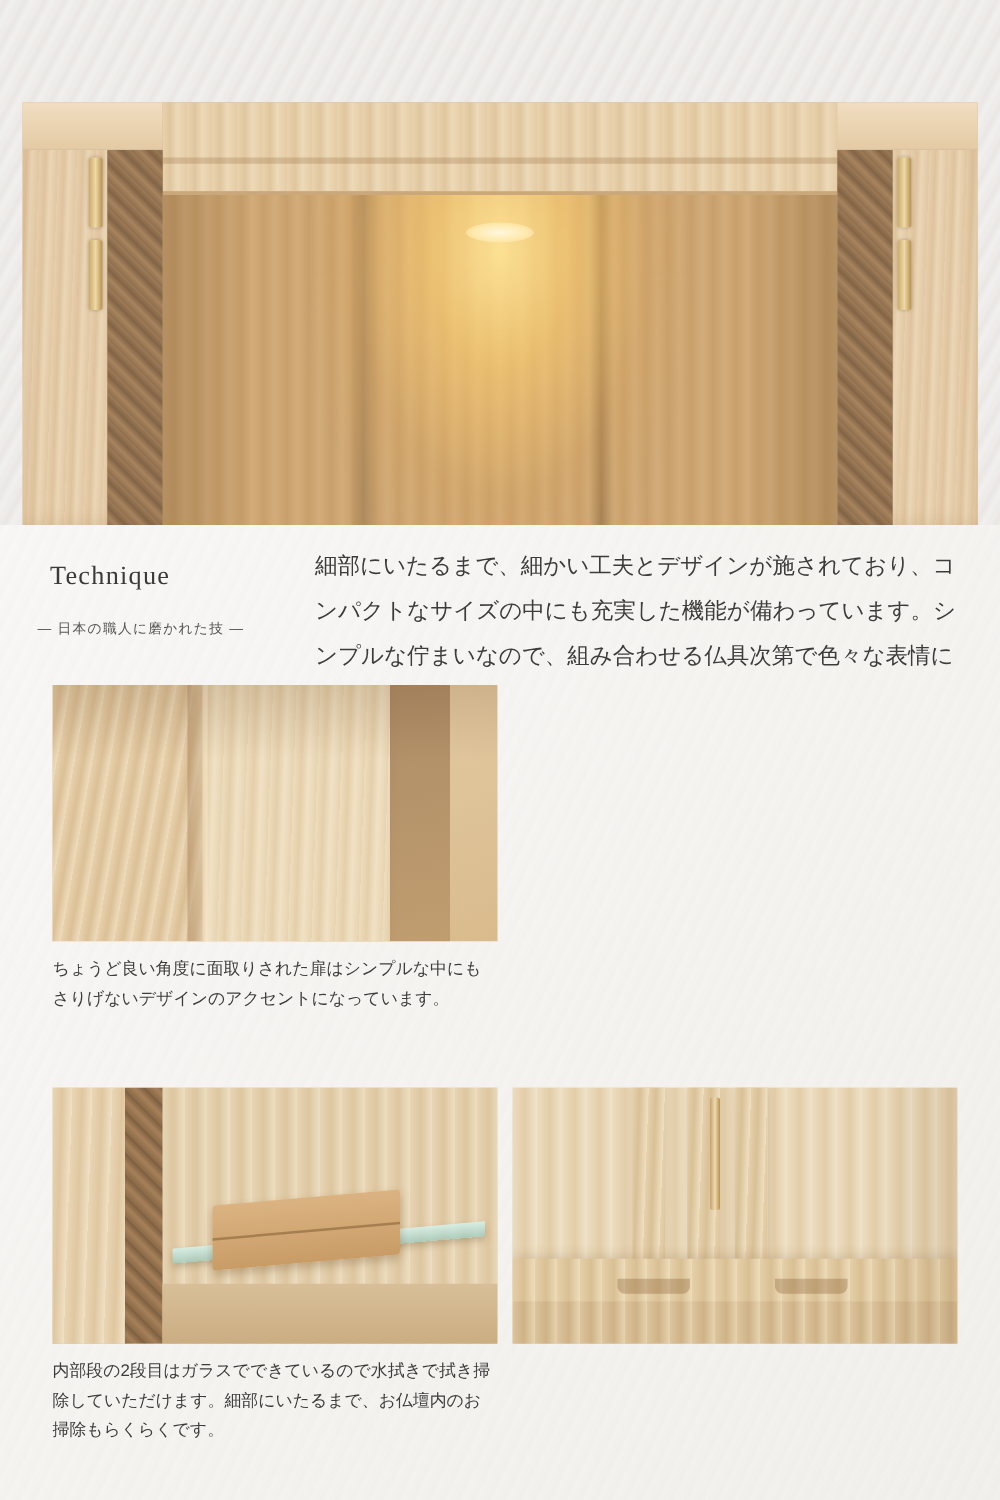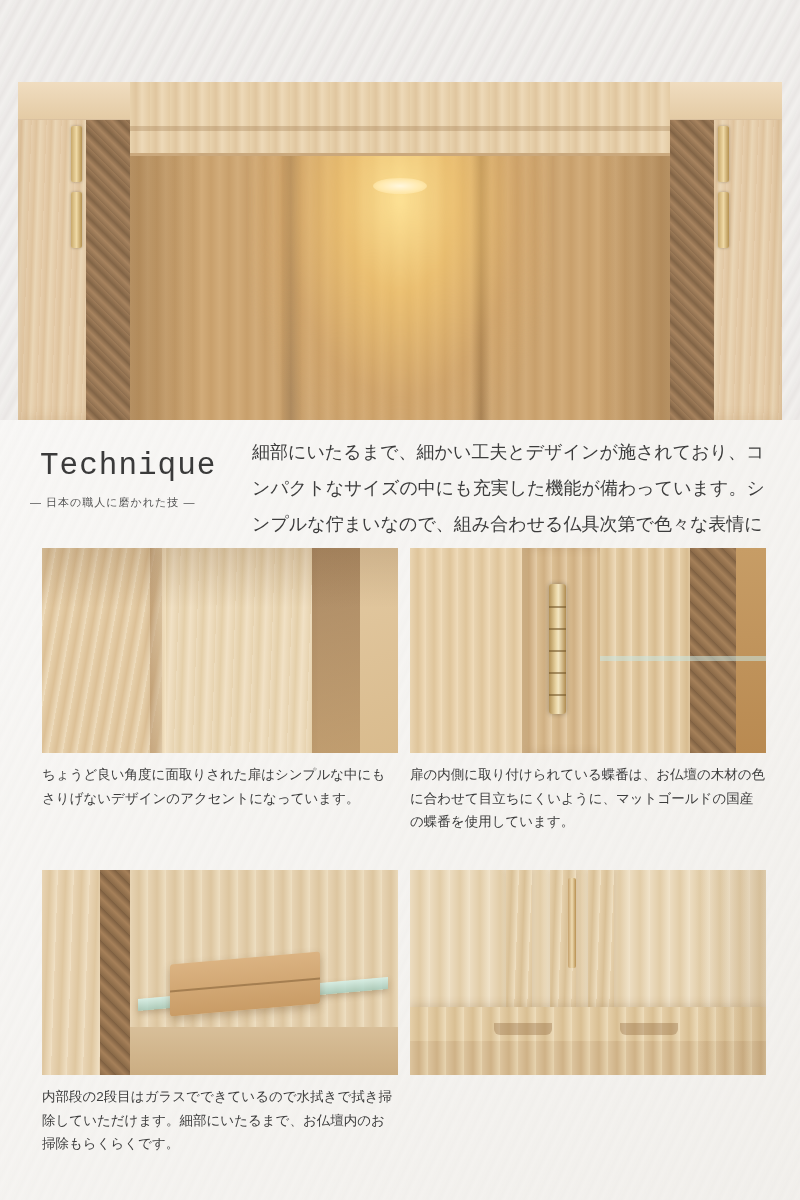--- a/index.html
+++ b/index.html
@@ -122,22 +122,22 @@
   }
 
   
   .tech {
     position: absolute;
     left: 0; top: 420px; width: 800px; height: 130px;
   }
   .tech-title {
     position: absolute;
     left: 40px; top: 28px;
-    font-family: Liberation Mono, monospace;
-    font-size: 31px;
+    font-family: Liberation Serif, serif;
+    font-size: 21px;
     color: #3a3a3a;
     letter-spacing: 1px;
   }
   .tech-sub {
     position: absolute;
     left: 30px; top: 75px;
     font-size: 11px;
     color: #555;
     letter-spacing: 1px;
   }
@@ -381,38 +381,20 @@
           <div class="frameL"></div>
           <div class="glassgap"></div>
           <div class="door2"></div>
           <div class="door"></div>
           <div class="edge"></div>
           <div class="shadowTop"></div>
         </div>
         <div class="cap">ちょうど良い角度に面取りされた扉はシンプルな中にもさりげないデザインのアクセントになっています。</div>
       </div>
 
-      <div class="cell c2">
-        <div class="photo p2">
-          <div class="panelL"></div>
-          <div class="panelM"></div>
-          <div class="panelR"></div>
-          <div class="darkband"></div>
-          <div class="glassR"></div>
-          <div class="shelfline"></div>
-          <div class="hingeBar">
-            <div class="hingeSeg" style="top:22px"></div>
-            <div class="hingeSeg" style="top:44px"></div>
-            <div class="hingeSeg" style="top:66px"></div>
-            <div class="hingeSeg" style="top:88px"></div>
-            <div class="hingeSeg" style="top:110px"></div>
-          </div>
-        </div>
-        <div class="cap">扉の内側に取り付けられている蝶番は、お仏壇の木材の色に合わせて目立ちにくいように、マットゴールドの国産の蝶番を使用しています。</div>
-      </div>
 
     </div>
 
     <div class="row" style="height:300px; margin-top:22px">
 
       <div class="cell c1">
         <div class="photo p3">
           <div class="back"></div>
           <div class="wallL"></div>
           <div class="herr"></div>

